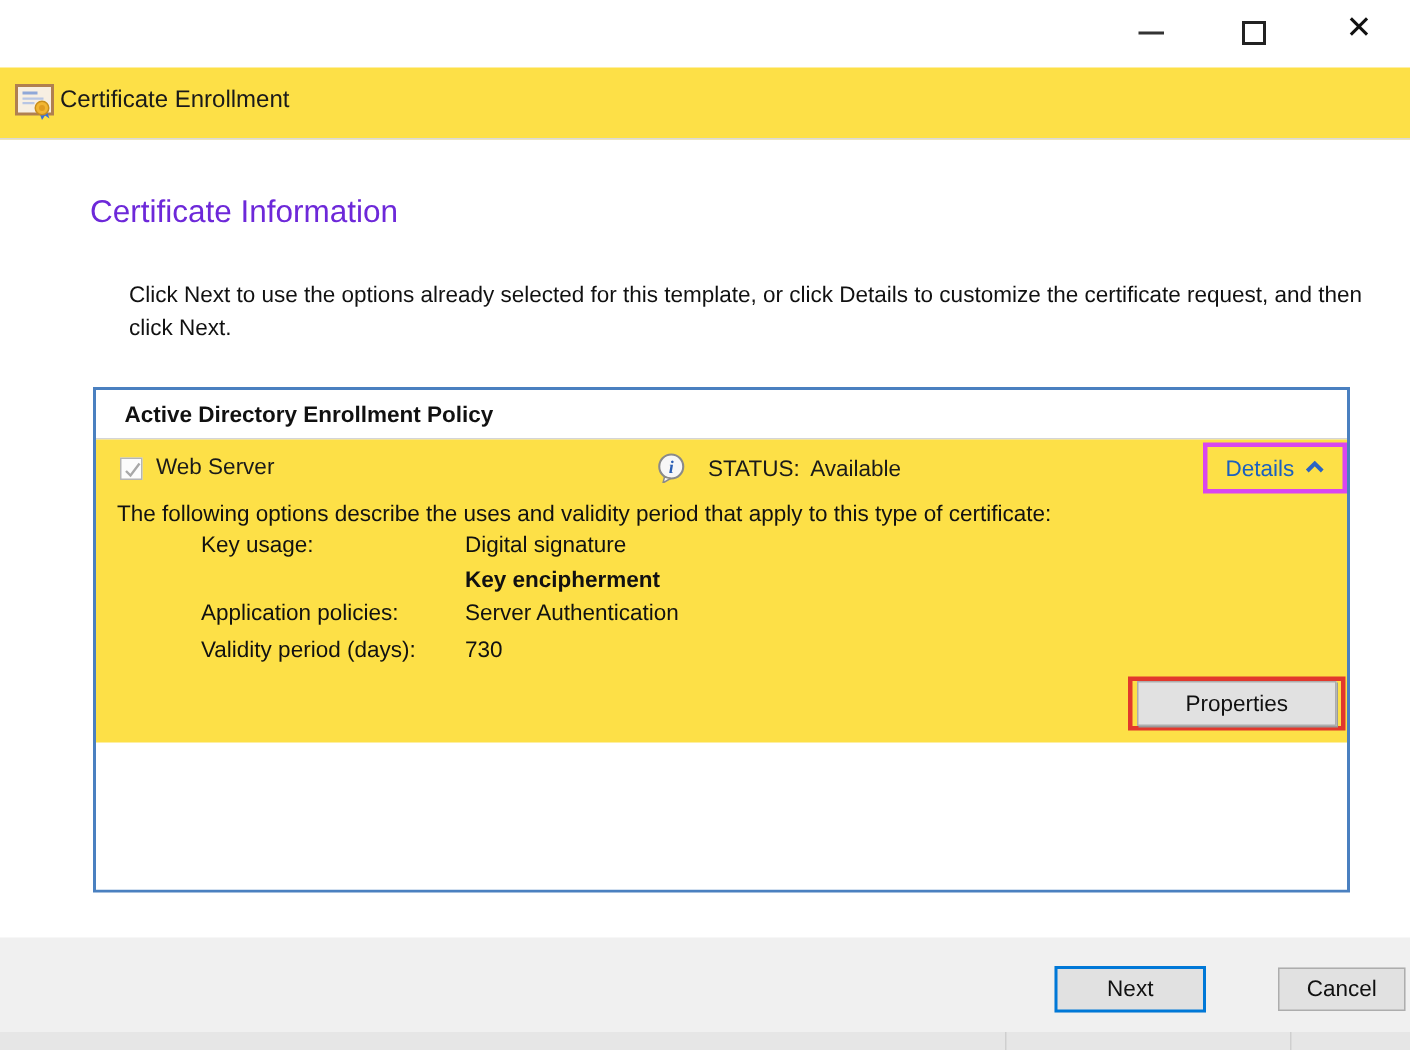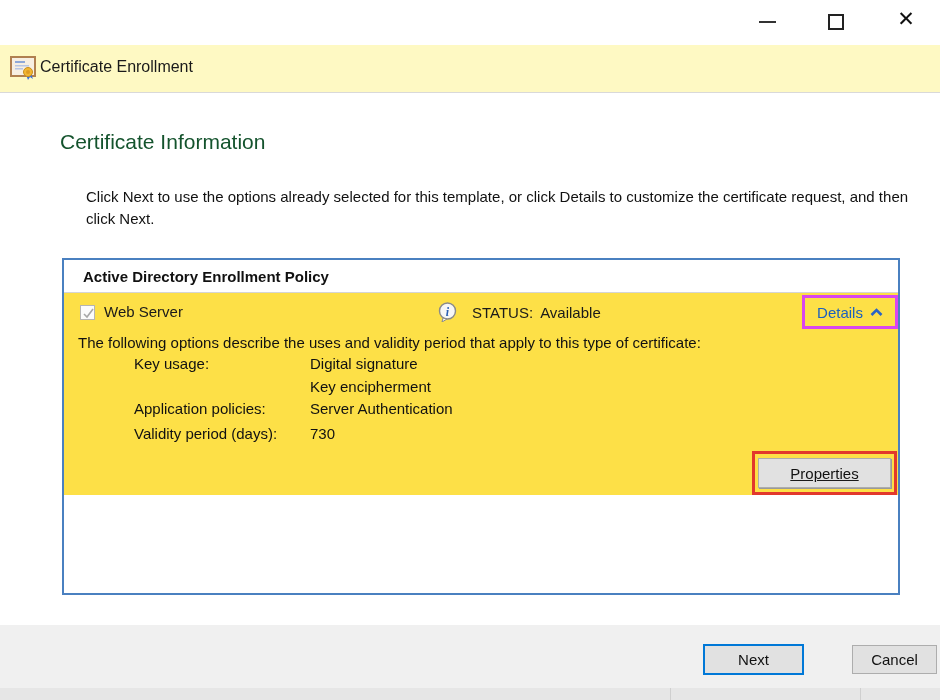--- a/index.html
+++ b/index.html
@@ -8,26 +8,26 @@
   .win { position:relative; width:940px; height:700px; background:#ffffff; overflow:hidden; }
 
   
   .titlebar { position:absolute; top:0; left:0; width:940px; height:45px; background:#ffffff; }
   .caption-btn { position:absolute; cursor:pointer; color:#222; }
   .btn-min { top:21px; left:759px; width:17px; height:2px; background:#333; }
   .btn-max { top:14px; left:828px; width:16px; height:16px; border:2px solid #222; background:transparent; }
   .btn-close { top:6px; left:894px; width:24px; height:26px; font-size:21px; line-height:26px; text-align:center; color:#111; }
 
   
-  .header { position:absolute; top:45px; left:0; width:940px; height:48px; background:#fef9c3; border-bottom:1px solid #d9d9d9; }
+  .header { position:absolute; top:45px; left:0; width:940px; height:48px; background:#fde047; border-bottom:1px solid #d9d9d9; }
   .cert-icon { position:absolute; top:11px; left:10px; width:26px; height:24px; }
   .header-title { position:absolute; top:13px; left:40px; font-size:16px; color:#1a1a1a; }
 
   
-  .page-heading { position:absolute; top:130px; left:60px; font-size:21px; color:#14532d; }
+  .page-heading { position:absolute; top:130px; left:60px; font-size:21px; color:#6d28d9; }
   .instructions { position:absolute; top:186px; left:60px; width:852px; font-size:15px; line-height:1.45; color:#111;margin-left:26px; }
 
   
   .panel { position:absolute; top:258px; left:62px; width:838px; height:337px; border:2px solid #4a80c0; background:#ffffff; }
   .panel-header { height:33px; line-height:33px; padding-left:19px; font-size:15px; font-weight:bold; color:#111; background:#ffffff; border-bottom:1px solid #d5d5d5; }
   .panel-blue { position:relative; height:202px; background:#fde047; }
 
   .checkbox { position:absolute; top:12px; left:16px; width:15px; height:15px; background:#fcfcfc; border:1px solid #b5b5b5; }
   .checkbox svg { position:absolute; top:1px; left:1px; }
   .template-name { position:absolute; top:10px; left:40px; font-size:15px; }
@@ -35,23 +35,23 @@
   .status-group { position:absolute; top:9px; left:374px; display:flex; align-items:center; gap:7px; font-size:15px; }
   .info-icon { width:19px; height:20px; display:inline-block; }
   .status-label { font-weight:normal;margin-left:8px; }
 
   .details-annotation { position:absolute; top:2px; left:725px; width:96px; height:34px; border:3px solid #d946ef; display:flex; align-items:center; justify-content:center; gap:7px; cursor:pointer;margin-left:13px; }
   .details-link { font-size:15px; color:#1a60c0; }
 
   .panel-desc { position:absolute; top:41px; left:14px; font-size:15px; color:#111; }
   .kv-row { position:absolute; left:70px; font-size:15px; color:#111; }
   .kv-label { display:inline-block; width:176px; }
-  .kv-r1 { top:62px; } .kv-r2 { top:85px; } .kv-r3 { top:107px; } .kv-r4 { top:132px; }
+  .kv-r1 { top:62px; } .kv-r2 { top:85px;font-weight:bold; } .kv-r3 { top:107px; } .kv-r4 { top:132px; }
 
-  .props-annotation { position:absolute; top:158px; left:688px; width:145px; height:44px; border:3px solid #e2382c; display:flex; align-items:center; justify-content:center;text-decoration:underline; }
+  .props-annotation { position:absolute; top:158px; left:688px; width:145px; height:36px; border:3px solid #e2382c; display:flex; align-items:center; justify-content:center; }
   .btn { background:#e1e1e1; border:1px solid #adadad; font-family:"Liberation Sans", sans-serif; font-size:15px; color:#111; cursor:pointer; text-align:center; }
   .props-btn { width:133px; height:30px; box-shadow:1px 1px 0 #9a9a9a; }
 
   .panel-white { height:98px; background:#ffffff; }
 
   
   .footer { position:absolute; top:625px; left:0; width:940px; height:86px; background:#f0f0f0; }
   .next-btn { position:absolute; top:19px; left:703px; width:101px; height:31px; border:2px solid #0078d7; }
   .cancel-btn { position:absolute; top:20px; left:852px; width:85px; height:29px; }
 

